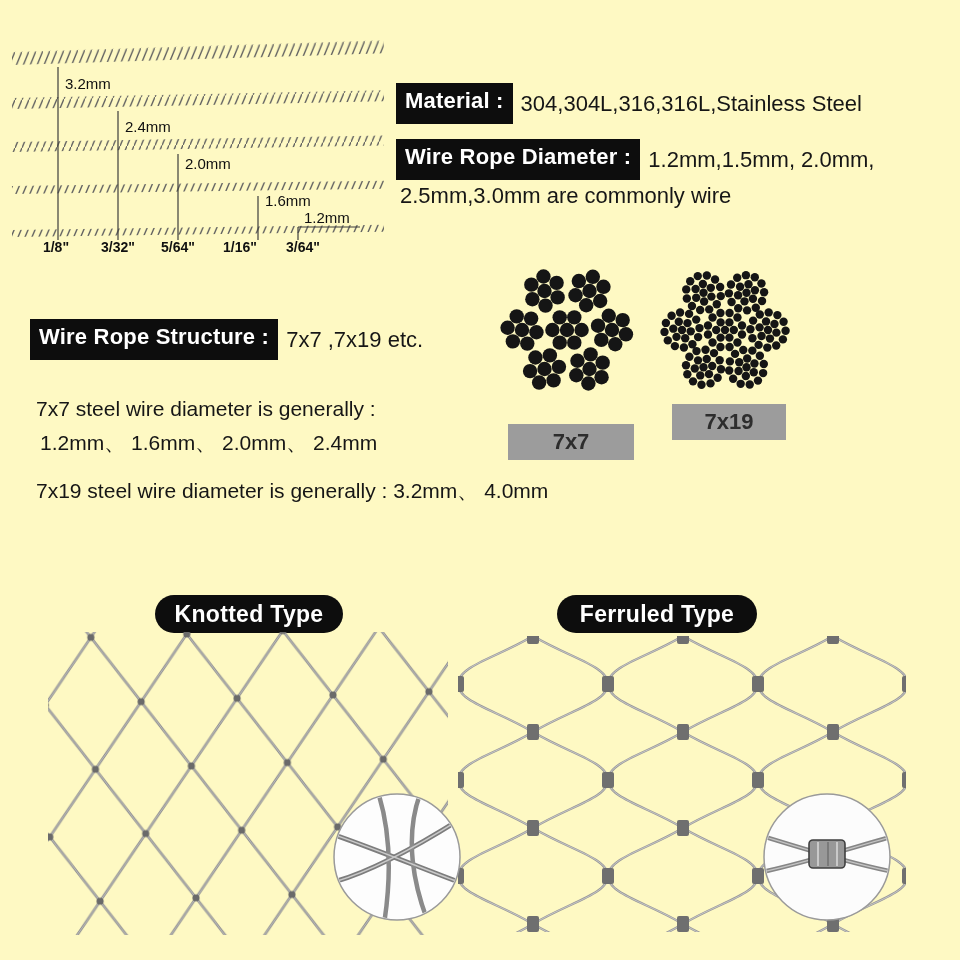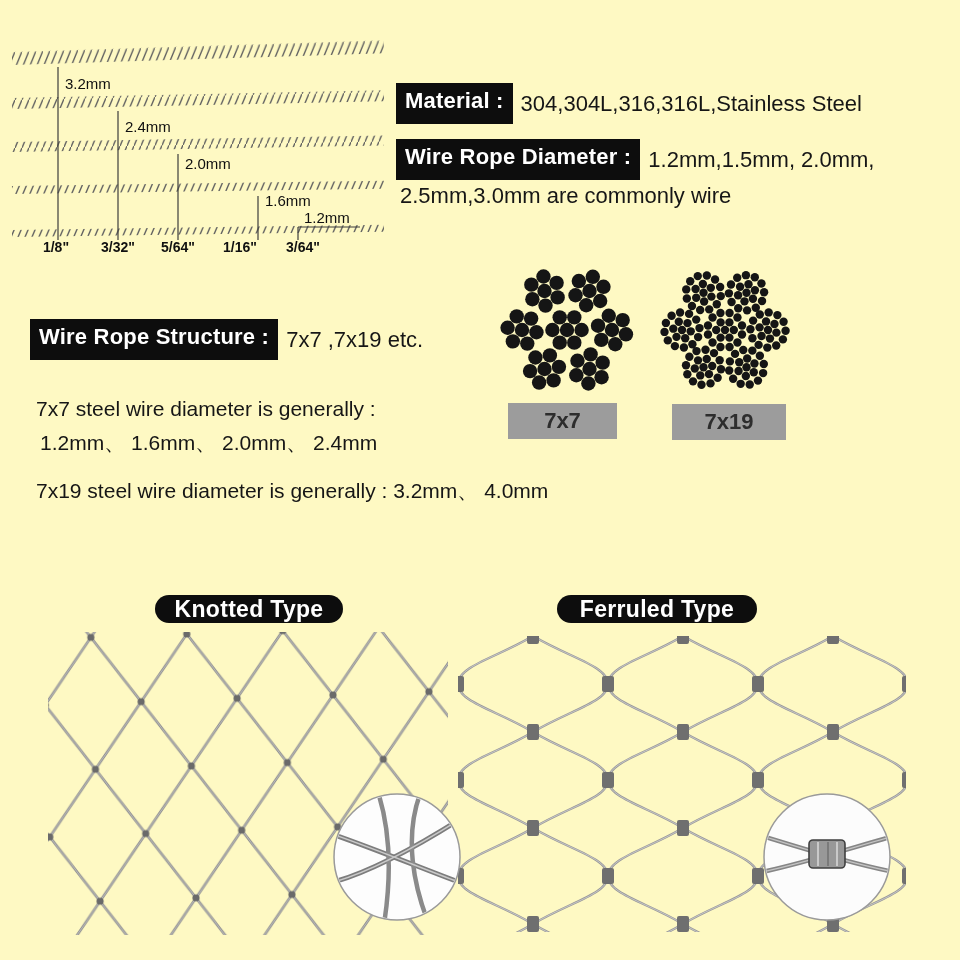--- a/index.html
+++ b/index.html
@@ -8,21 +8,21 @@
   .canvas{position:relative;width:960px;height:960px;background:#fef9c3;overflow:hidden}
   .abs{position:absolute}
   svg.abs{position:absolute;display:block}
   svg text{font-family:"Liberation Sans",sans-serif}
   .spec-row{position:absolute;display:flex;align-items:center;white-space:nowrap}
   .black-label{background:var(--label-bg,#0d0d0d);color:var(--label-text,#fff);font-weight:700;font-size:22px;line-height:1;padding:7px 9px 12px;display:inline-block;letter-spacing:.2px}
   .spec-value{font-size:22px;color:var(--body-text,#141414);margin-left:8px}
   .spec-line2{position:absolute;font-size:22px;color:var(--body-text,#141414);white-space:nowrap}
   .note{position:absolute;font-size:21px;color:var(--body-text,#1c1c1c);white-space:nowrap}
   .type-box{position:absolute;height:36px;display:flex;align-items:center;justify-content:center;background:var(--type-box-bg,#9c9c9c);color:#2d2d2d;font-size:22px;font-weight:700}
-  .pill{position:absolute;height:28px;display:flex;align-items:center;justify-content:center;background:var(--label-bg,#0a0a0a);color:#fff;font-size:23px;font-weight:700;border-radius:19px;letter-spacing:.3px}
+  .pill{position:absolute;height:38px;display:flex;align-items:center;justify-content:center;background:var(--label-bg,#0a0a0a);color:#fff;font-size:23px;font-weight:700;border-radius:19px;letter-spacing:.3px}
 </style>
 </head>
 <body>
 
 <div class="canvas">
 
   <svg class="abs" style="left:8px;top:36px" width="385" height="230" viewBox="0 0 385 230">
     <defs>
       <pattern id="hatch" width="7" height="16" patternUnits="userSpaceOnUse">
         <line x1="0" y1="16" x2="7" y2="0" stroke="#5f5f5f" stroke-width="1.4"></line>
@@ -255,21 +255,21 @@
       <circle cx="83.21" cy="15.81" r="4.2" fill="#151515"></circle>
       <circle cx="91.93" cy="13.17" r="4.2" fill="#151515"></circle>
       <circle cx="100.80" cy="15.24" r="4.2" fill="#151515"></circle>
       <circle cx="107.45" cy="21.47" r="4.2" fill="#151515"></circle>
       <circle cx="110.09" cy="30.19" r="4.2" fill="#151515"></circle>
       <circle cx="108.02" cy="39.06" r="4.2" fill="#151515"></circle>
       <circle cx="101.79" cy="45.71" r="4.2" fill="#151515"></circle>
       <circle cx="93.07" cy="48.35" r="4.2" fill="#151515"></circle>
     </svg>
 
-  <div class="type-box" style="left:508px;top:403px;width:109px">7x7</div>
+  <div class="type-box" style="left:508px;top:424px;width:126px">7x7</div>
   <div class="type-box" style="left:672px;top:404px;width:114px">7x19</div>
 
   <div class="note" style="left:36px;top:397px">7x7 steel wire diameter is generally :</div>
   <div class="note" style="left:40px;top:429px">1.2mm、 1.6mm、 2.0mm、 2.4mm</div>
   <div class="note" style="left:36px;top:477px">7x19 steel wire diameter is generally : 3.2mm、 4.0mm</div>
 
   <div class="pill" style="left:155px;top:595px;width:188px">Knotted Type</div>
   <div class="pill" style="left:557px;top:595px;width:200px">Ferruled Type</div>
 
   <svg class="abs" style="left:48px;top:632px" width="400" height="303" viewBox="0 0 400 303">

